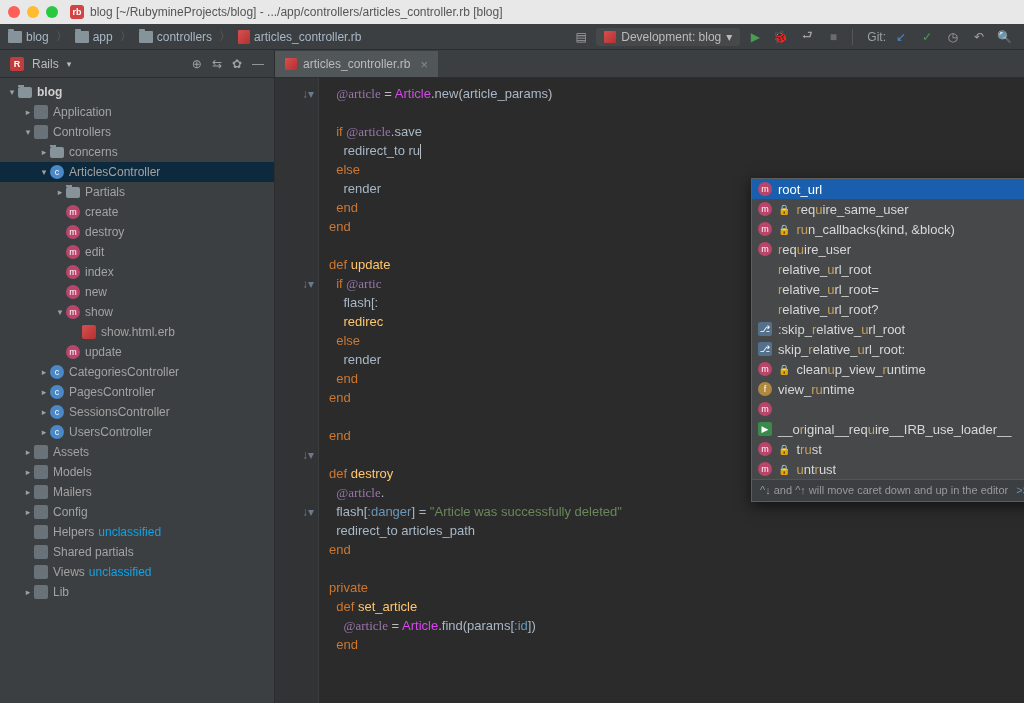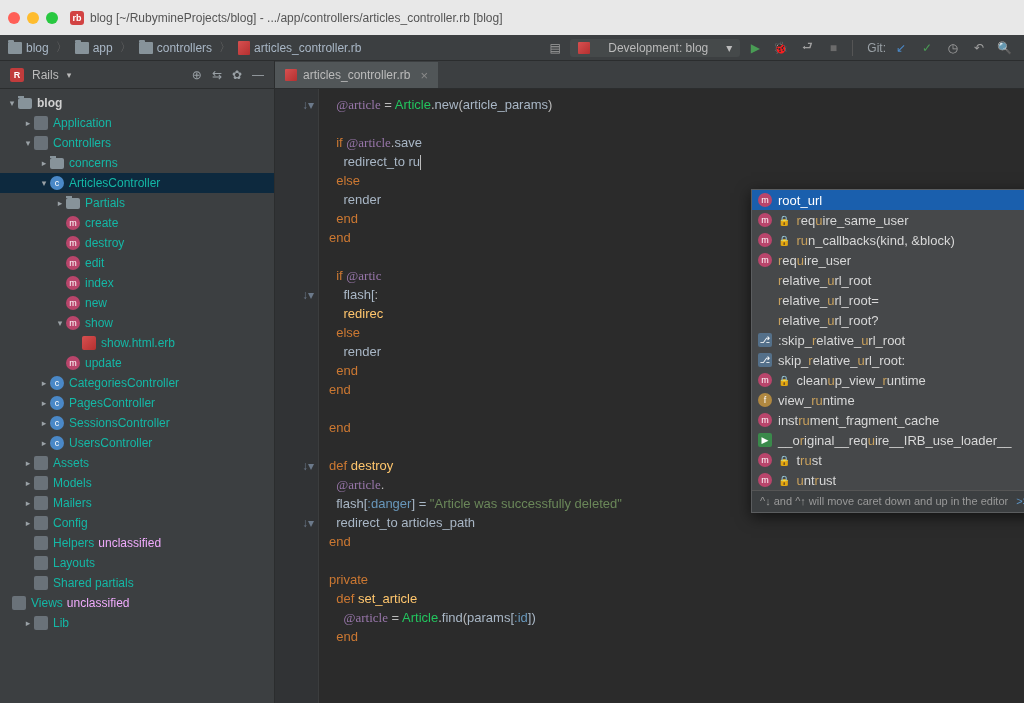--- a/index.html
+++ b/index.html
@@ -1,55 +1,55 @@
 <!DOCTYPE html>
 <html><head>
 <meta charset="utf-8">
 <style>
 * { margin: 0; padding: 0; box-sizing: border-box; font-family: "Lucida Grande", "Segoe UI", sans-serif; }
 body { background: #3c3f41; color: #bbbbbb; font-size: 12px; overflow: hidden; width: 1024px; height: 703px; }
 
 
-.titlebar { height: 35px; background: #e8e8e8; display: flex; align-items: center; padding: 8px 8px; color: #555; font-size: 12px; }
+.titlebar { height: 24px; background: #e8e8e8; display: flex; align-items: center; padding: 8px 8px; color: #555; font-size: 12px; }
 .traffic { display: flex; gap: 7px; margin-right: 12px; }
 .dot { width: 12px; height: 12px; border-radius: 50%; }
 .dot.red { background: #ff5f57; }
 .dot.yellow { background: #febc2e; }
 .dot.green { background: #28c840; }
 .titlebar .ticon { width: 14px; height: 14px; background: #d24343; border-radius: 3px; margin-right: 6px; display: inline-flex; align-items: center; justify-content: center; color: white; font-size: 9px; font-weight: bold; }
 
 
 .navbar { height: 26px; background: #3c3f41; border-bottom: 1px solid #2b2d2e; display: flex; align-items: center; padding: 0 8px; gap: 4px; }
 .crumb { display: flex; align-items: center; gap: 4px; color: #a9b7c6; cursor: default; }
 .crumb .sep { color: #6b6b6b; margin: 0 3px; }
 .fico { width: 14px; height: 12px; background: #87939a; border-radius: 1px; display: inline-block; position: relative; }
 .fico::before { content: ""; position: absolute; top: -2px; left: 0; width: 6px; height: 2px; background: #87939a; border-radius: 1px 1px 0 0; }
 .rbico { width: 12px; height: 14px; background: linear-gradient(135deg,#d75050,#b53030); border-radius: 1px; display: inline-block; }
 .navspacer { flex: 1; }
 .toolbtn { width: 22px; height: 22px; display: inline-flex; align-items: center; justify-content: center; color: #a0a0a0; border-radius: 3px; }
-.run-combo { display: flex; align-items: center; gap: 18px; padding: 2px 8px; background: #45494a; border-radius: 3px; color:#bbbbbb; }
+.run-combo { display: flex; align-items: center; gap: 5px; padding: 2px 8px; background: #45494a; border-radius: 3px; color:#bbbbbb; }
 .play { color: #499c54; }
 .bug { color: #499c54; }
 .git-label { color: #9aa1a6; margin-left: 6px; }
 
 
 .mainrow { display: flex; height: calc(100% - 50px); }
 
 
 .sidebar { width: 275px; background: #3c3f41; border-right: 1px solid #2b2d2e; display: flex; flex-direction: column; }
 .sidehead { height: 28px; display: flex; align-items: center; padding: 0 10px; gap: 8px; border-bottom: 1px solid #2b2d2e; }
 .sidehead .rails-ico { width: 14px; height: 14px; background: #c13c3c; border-radius: 2px; display: inline-flex; align-items:center; justify-content:center; color:#fff; font-size:9px; font-weight:bold; }
 .sidehead .tools { margin-left: auto; display:flex; gap:10px; color:#9aa1a6; }
 .tree { flex: 1; overflow: auto; padding: 4px 0; }
 .tnode { display: flex; align-items: center; height: 20px; padding-right: 6px; white-space: nowrap; }
 .tnode.selected { background: #0d293e; }
 .twist { width: 12px; display: inline-flex; justify-content: center; color: #9aa1a6; font-size: 9px; }
-.tlabel { color: #14b8a6; }
+.tlabel { color: #a3a3a3; }
 .tlabel.bold { font-weight: bold; color: #d0d0d0; }
-.tlabel.dim { color: #f0abfc; margin-left: 4px; }
+.tlabel.dim { color: #0ea5e9; margin-left: 4px; }
 .nico { width: 14px; height: 14px; margin-right: 5px; display: inline-flex; align-items:center; justify-content:center; border-radius: 2px; font-size: 9px; }
 .nico.folder { background: #87939a; width: 14px; height: 11px; position: relative; }
 .nico.folder::before { content:""; position:absolute; top:-2px; left:0; width:6px; height:2px; background:#87939a; }
 .nico.class { background: #4a88c7; color:#fff; border-radius: 50%; width:14px; height:14px; }
 .nico.method { background: #b9456b; color:#fff; border-radius:50%; width:14px; height:14px; font-size:9px; }
 .nico.ruby { background: linear-gradient(135deg,#d75050,#b53030); }
 .nico.pkg { background: #6a7279; }
 
 
 .editor { flex: 1; display: flex; flex-direction: column; background: #2b2b2b; position: relative; }
@@ -58,21 +58,21 @@
 .tab .close { color: #8a8a8a; font-size: 13px; margin-left: 4px; }
 .codewrap { flex:1; display:flex; overflow:hidden; }
 .gutter { width: 44px; background: #313335; border-right: 1px solid #3b3d3e; padding-top: 6px; }
 .grow { height: 19px; display:flex; align-items:center; justify-content:flex-end; padding-right:4px; color:#555; font-size:10px; }
 .gicon { color:#6b798a; font-size:12px; }
 .code { flex:1; padding: 6px 0 0 10px; font-family: Menlo, Consolas, monospace; font-size: 13px; line-height: 19px; position: relative; }
 .line { height: 19px; white-space: pre; }
 .kw { color: #cc7832; }
 .method { color: #ffc66d; }
 .ivar { color: #9876aa; font-family: Liberation Serif, serif; }
-.const { color: #22c55e; }
+.const { color: #d946ef; }
 .str { color: #6a8759; }
 .sym { color: #6897bb; }
 .plain { color: #a9b7c6; }
 .caret { display:inline-block; width:1px; height:15px; background:#bbbbbb; vertical-align: middle; animation: blink 1s step-start infinite; }
 @keyframes blink { 50% { opacity: 0; } }
 
 
 .popup { position: absolute; left: 432px; top: 100px; width: 550px; background: #46484a; border: 1px solid #5b5d5f; box-shadow: 0 4px 14px rgba(0,0,0,0.6); font-family: Menlo, Consolas, monospace; font-size: 13px; }
 .prow { display:flex; align-items:center; height: 20px; padding: 0 6px; gap: 6px; }
 .prow.sel { background: #1a5fad; }
@@ -271,28 +271,23 @@
         </div>
         <div class="tnode" style="padding-left: 22px;">
           <span class="twist"></span>
           <span class="nico pkg"></span>
           <span class="tlabel">Helpers</span>
           <span class="tlabel dim">unclassified</span>
         </div>
         <div class="tnode" style="padding-left: 22px;">
           <span class="twist"></span>
           <span class="nico pkg"></span>
-          <span class="tlabel">Layouts</span>
-        </div>
-        <div class="tnode" style="padding-left: 22px;">
-          <span class="twist"></span>
-          <span class="nico pkg"></span>
           <span class="tlabel">Shared partials</span>
         </div>
-        <div class="tnode" style="">
+        <div class="tnode" style="padding-left: 22px;">
           <span class="twist"></span>
           <span class="nico pkg"></span>
           <span class="tlabel">Views</span>
           <span class="tlabel dim">unclassified</span>
         </div>
         <div class="tnode" style="padding-left: 22px;">
           <span class="twist">▸</span>
           <span class="nico pkg"></span>
           <span class="tlabel">Lib</span>
         </div>
@@ -354,20 +349,21 @@
 
           <div class="line">  <span class="ivar">@article</span> = <span class="const">Article</span>.<span class="plain">new</span>(<span class="plain">article_params</span>)</div>
           <div class="line"></div>
           <div class="line">  <span class="kw">if</span> <span class="ivar">@article</span>.<span class="plain">save</span></div>
           <div class="line">    <span class="plain">redirect_to</span> <span class="plain">ru</span><span class="caret"></span></div>
           <div class="line">  <span class="kw">else</span></div>
           <div class="line">    <span class="plain">render</span></div>
           <div class="line">  <span class="kw">end</span></div>
           <div class="line"><span class="kw">end</span></div>
           <div class="line"></div>
+          <div class="line"><span class="kw">def</span> <span class="method">update</span></div>
           <div class="line">  <span class="kw">if</span> <span class="ivar">@artic</span></div>
           <div class="line">    <span class="plain">flash[</span>:</div>
           <div class="line">    <span class="method">redirec</span></div>
           <div class="line">  <span class="kw">else</span></div>
           <div class="line">    <span class="plain">render</span></div>
           <div class="line">  <span class="kw">end</span></div>
           <div class="line"><span class="kw">end</span></div>
           <div class="line"></div>
           <div class="line"><span class="kw">end</span></div>
           <div class="line"></div>
@@ -426,21 +422,20 @@
               <span class="pi m">m</span>
               <span class="lock">🔒</span>
               <span class="pname">clean<span class="hl">u</span>p_view_<span class="hl">r</span>untime</span>
             </div>
             <div class="prow">
               <span class="pi f">f</span>
               <span class="pname">view_<span class="hl">r</span><span class="hl">u</span>ntime</span>
             </div>
             <div class="prow">
               <span class="pi m">m</span>
-              <span class="pname">inst<span class="hl">r</span><span class="hl">u</span>ment_fragment_cache</span>
             </div>
             <div class="prow">
               <span class="pi run">▶</span>
               <span class="pname">__o<span class="hl">r</span>iginal__req<span class="hl">u</span>ire__IRB_use_loader__</span>
             </div>
             <div class="prow">
               <span class="pi m">m</span>
               <span class="lock">🔒</span>
               <span class="pname">t<span class="hl">r</span><span class="hl">u</span>st</span>
             </div>

